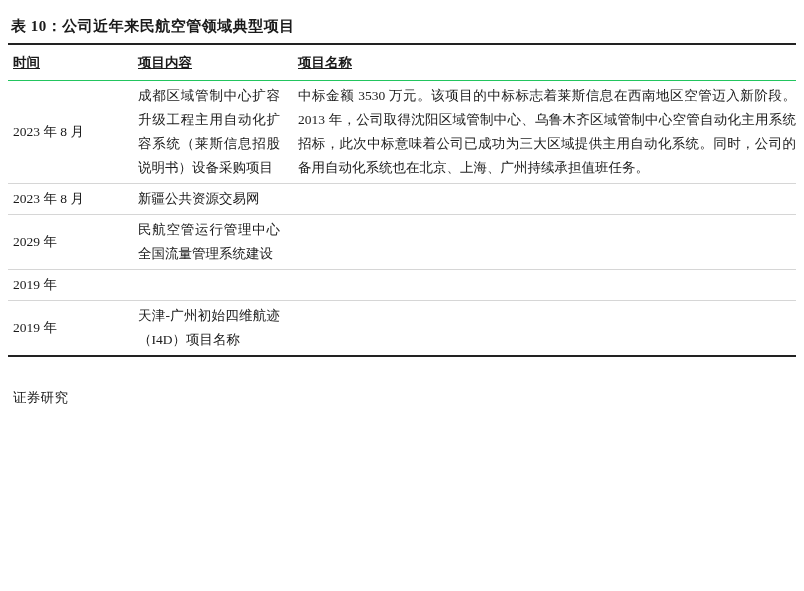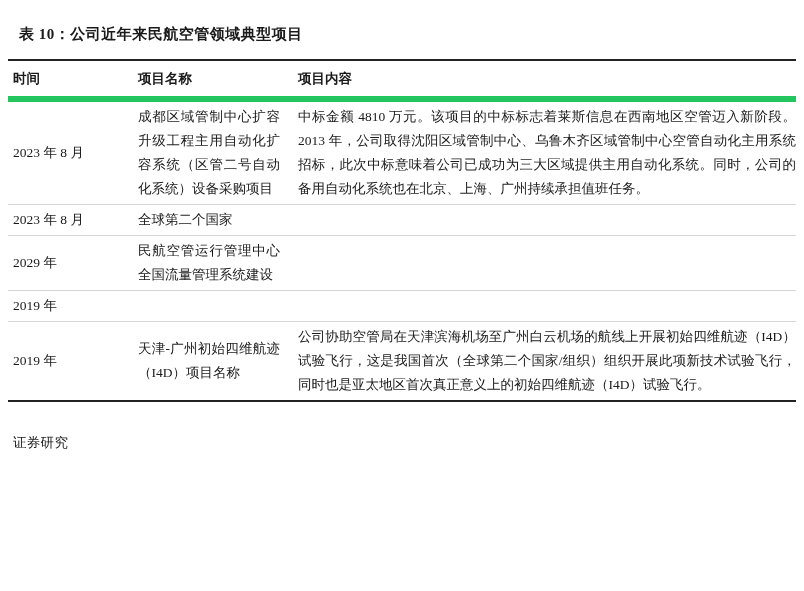--- a/index.html
+++ b/index.html
@@ -11,38 +11,39 @@
     width: 804px;
     height: 591px;
     overflow: hidden;
     color: #1a1a1a;
     font-family: "Liberation Serif", "DejaVu Serif", serif;
   }
   .doc {
     padding: 0 8px;
   }
   .table-title {
-    margin: 8px;
+    margin: 0;
     padding: 17px 0 7px 3px;
     font-size: 15px;
     font-weight: bold;
     letter-spacing: 0.5px;
   }
   .report-table {
     border-top: 2px solid #222222;
     border-bottom: 2px solid #222222;
   }
   .row {
     display: grid;
     grid-template-columns: 130px 160px 1fr;
     align-items: center;
   }
   .thead {
-    border-bottom: 6px solid #22c55e;
+    border-bottom: 1px solid #22c55e;
     font-weight: bold;
+    text-decoration: underline;
   }
   .thead .td {
     padding: 6px 0 5px 0;
   }
   .body-row + .body-row {
     border-top: 1px solid #d6d6d6;
   }
   .td {
     font-size: 13.5px;
     line-height: 24px;
@@ -70,48 +71,47 @@
 <body>
 
 <div class="doc">
 
   <h1 class="table-title">表 10：公司近年来民航空管领域典型项目</h1>
 
   <div class="report-table">
 
     <div class="row thead">
       <div class="td col-time">时间</div>
+      <div class="td col-content">项目内容</div>
       <div class="td col-name">项目名称</div>
-      <div class="td col-content">项目内容</div>
     </div>
 
     <div class="row body-row">
       <div class="td col-time">2023 年 8 月</div>
-      <div class="td col-name">成都区域管制中心扩容升级工程主用自动化扩容系统（区管二号自动化系统）设备采购项目</div>
-      <div class="td col-content">中标金额 4810 万元。该项目的中标标志着莱斯信息在西南地区空管迈入新阶段。2013 年，公司取得沈阳区域管制中心、乌鲁木齐区域管制中心空管自动化主用系统招标，此次中标意味着公司已成功为三大区域提供主用自动化系统。同时，公司的备用自动化系统也在北京、上海、广州持续承担值班任务。</div>
+      <div class="td col-name">成都区域管制中心扩容升级工程主用自动化扩容系统（莱斯信息招股说明书）设备采购项目</div>
+      <div class="td col-content">中标金额 3530 万元。该项目的中标标志着莱斯信息在西南地区空管迈入新阶段。2013 年，公司取得沈阳区域管制中心、乌鲁木齐区域管制中心空管自动化主用系统招标，此次中标意味着公司已成功为三大区域提供主用自动化系统。同时，公司的备用自动化系统也在北京、上海、广州持续承担值班任务。</div>
     </div>
 
     <div class="row body-row">
       <div class="td col-time">2023 年 8 月</div>
-      <div class="td col-name">全球第二个国家</div>
+      <div class="td col-name">新疆公共资源交易网</div>
     </div>
 
     <div class="row body-row">
       <div class="td col-time">2029 年</div>
       <div class="td col-name">民航空管运行管理中心全国流量管理系统建设</div>
     </div>
 
     <div class="row body-row">
       <div class="td col-time">2019 年</div>
     </div>
 
     <div class="row body-row">
       <div class="td col-time">2019 年</div>
       <div class="td col-name">天津-广州初始四维航迹（I4D）项目名称</div>
-      <div class="td col-content">公司协助空管局在天津滨海机场至广州白云机场的航线上开展初始四维航迹（I4D）试验飞行，这是我国首次（全球第二个国家/组织）组织开展此项新技术试验飞行，同时也是亚太地区首次真正意义上的初始四维航迹（I4D）试验飞行。</div>
     </div>
 
   </div>
 
   <div class="source-note">
     <br>
     <span>证券研究</span>
   </div>
 
 </div>

